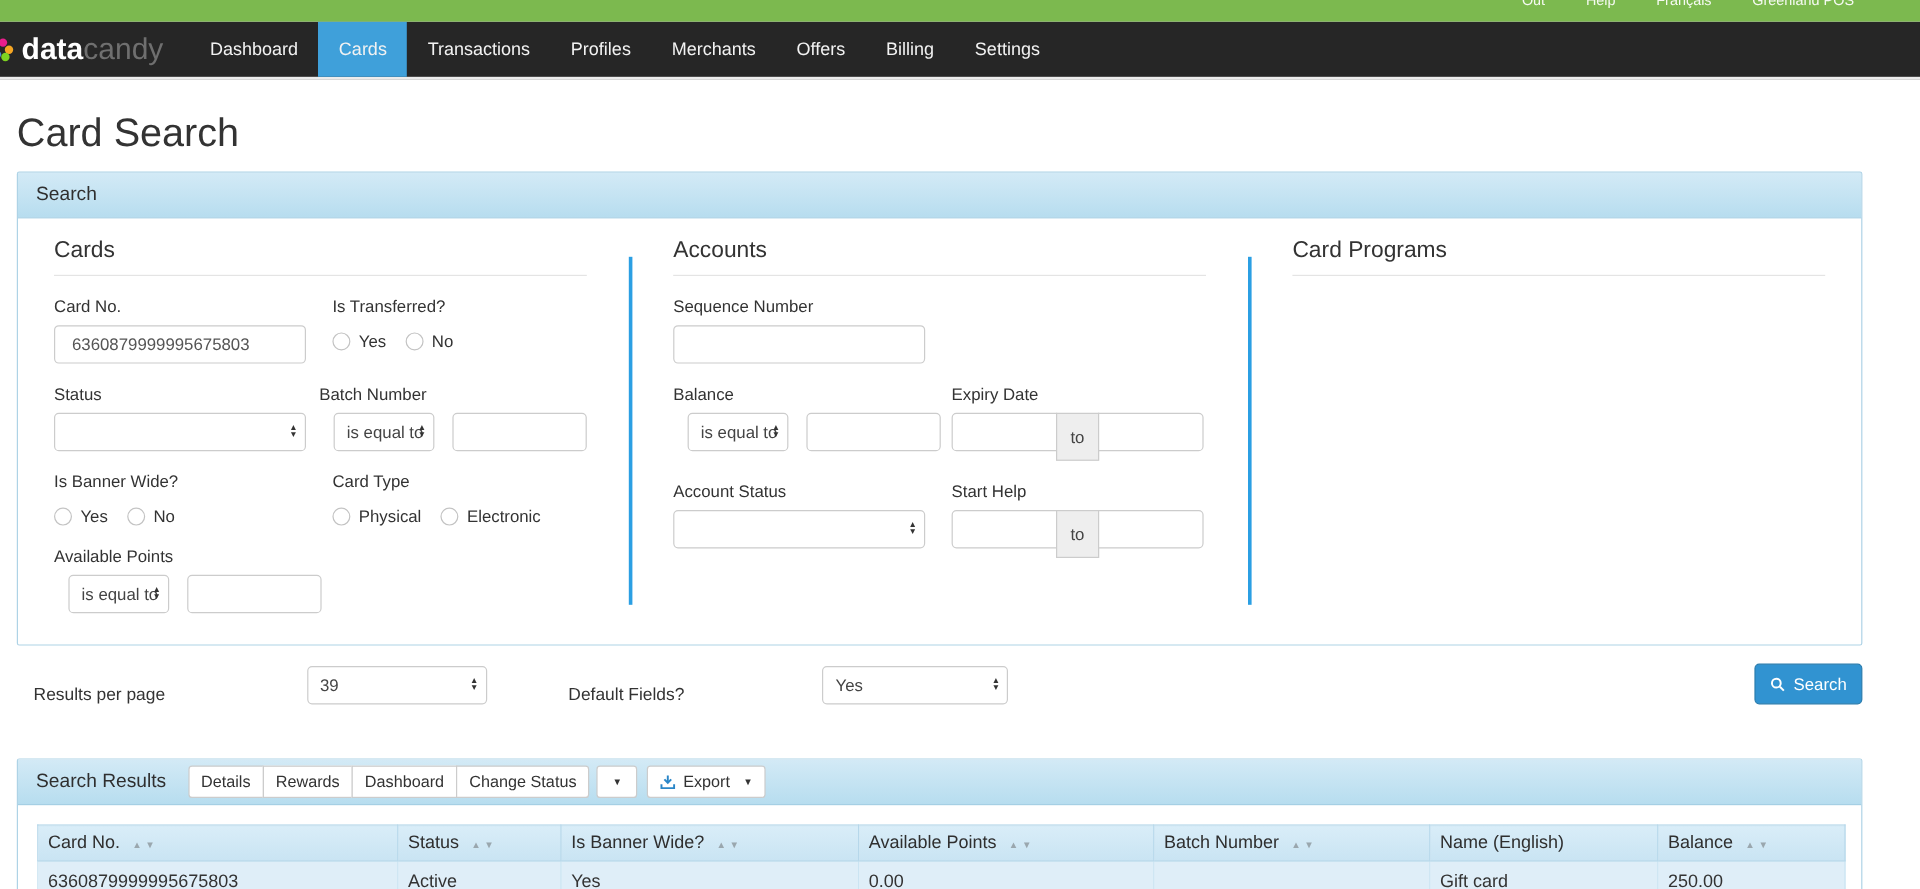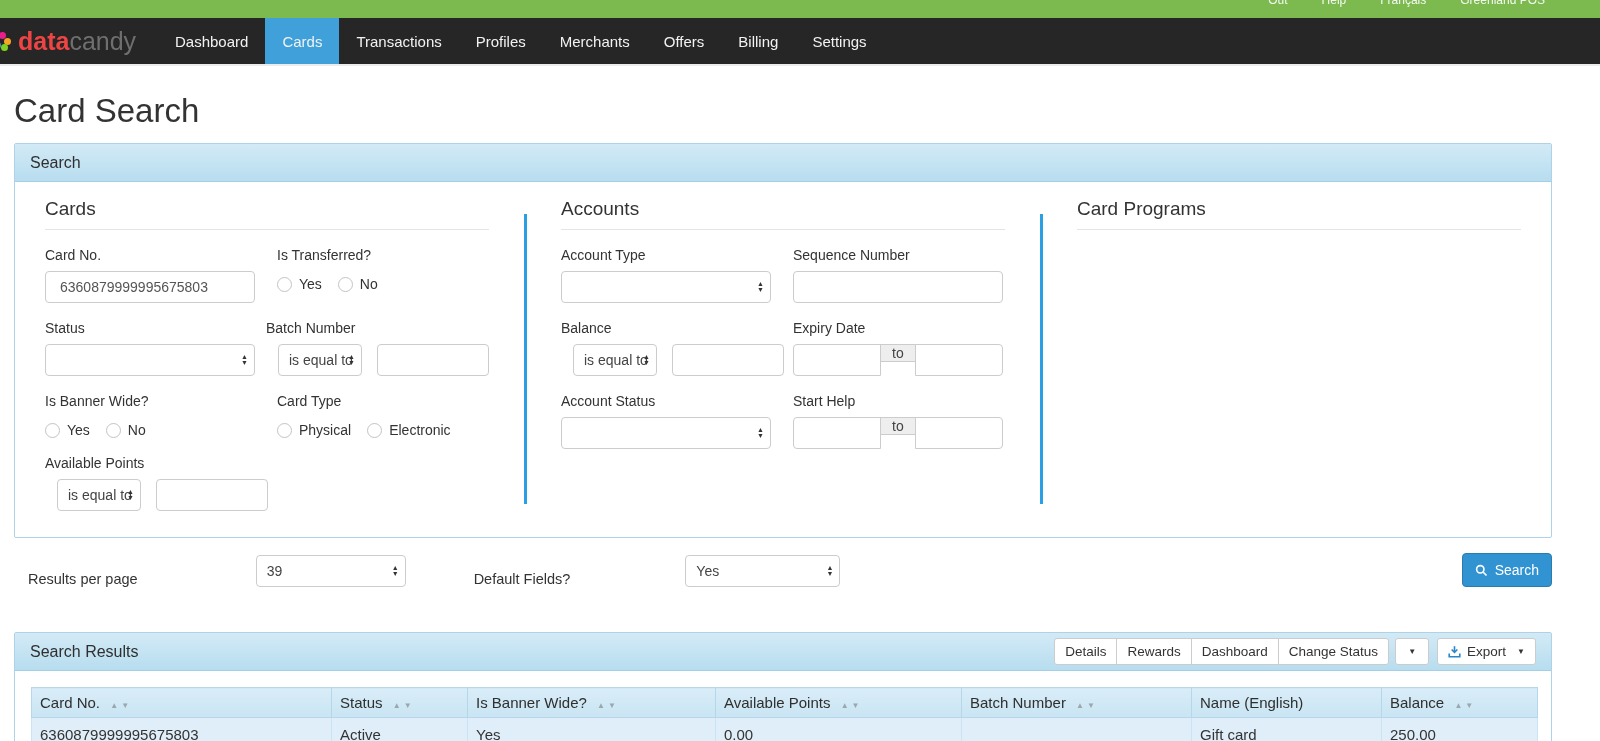--- a/index.html
+++ b/index.html
@@ -11,21 +11,21 @@
   .topstrip-inner { position: absolute; right: 55px; top: -7px; display: flex; gap: 34px;
     font-size: 12px; color: rgba(255,255,255,.92); white-space: nowrap; }
 
   
   .navbar { height: 48px; background: #262626; display: flex; align-items: stretch;
     border-bottom: 2px solid #ececec; }
   .logo { display: flex; align-items: center; padding-left: 6px; width: 140px; position: relative; overflow: hidden; }
   .logo-pinwheel { position: absolute; left: -7px; top: 14px; width: 18px; height: 18px; }
   .logo-pinwheel i { position: absolute; width: 7px; height: 7px; border-radius: 50%; display: block; }
   .logo-text { font-size: 25px; letter-spacing: 0; margin-left: 12px; font-weight: bold; }
-  .logo-data { color: #ef4444; }
+  .logo-data { color: #ffffff; }
   .logo-candy { color: #6f6f6f; font-weight: normal; }
   .nav-items { display: flex; margin-left: 18px; }
   .nav-item { color: #f2f2f2; font-size: 15px; display: flex; align-items: center;
     padding: 0 17px; cursor: pointer; }
   .nav-item.active { background: #3fa0da; }
 
   
   .page-title { font-size: 33px; font-weight: normal; color: #333; margin: 26px 0 13px 14px; }
 
   .panel { width: 1538px; margin-left: 14px; border: 1px solid #aed3e6; border-radius: 2px; background: #fff; }
@@ -52,41 +52,41 @@
     width: 210px; white-space: nowrap; overflow: hidden; cursor: pointer; }
   .sel .arrows { position: absolute; right: 6px; top: 50%; transform: translateY(-50%);
     display: flex; flex-direction: column; font-size: 7px; line-height: 6px; color: #333; }
   .sel.op { width: 84px; padding-right: 14px; }
   .pair { display: flex; margin-left: 12px; }
   .pair .gap { width: 15px; }
   .pair .tinput.small { width: 112px; }
   .dgroup { display: flex; width: 210px; }
   .dgroup .dinput { width: 88px; height: 32px; border: 1px solid #ccc; background: #fff;
     border-radius: 4px 0 0 4px; font-size: 14px; padding: 0 8px; font-family: "Liberation Sans", sans-serif; }
-  .dgroup .addon { height: 18px; border: 1px solid #ccc; margin-left: -1px; background: #eee;
+  .dgroup .addon { height: 40px; border: 1px solid #ccc; margin-left: -1px; background: #eee;
     display: flex; align-items: center; padding: 0 11px; font-size: 14px; color: #444; }
   .dgroup .dinput.last { border-radius: 0 4px 4px 0; margin-left: -1px; }
   .radio-row { display: flex; align-items: center; margin-top: 13px; }
   .radio-opt { display: flex; align-items: center; margin-right: 16px; font-size: 14px; color: #333; cursor: pointer; }
   .radio-circle { width: 15px; height: 15px; border: 1px solid #c3c3c3; border-radius: 50%;
     background: #fff; margin-right: 7px; flex: 0 0 auto; }
 
   
   .options-row { display: flex; align-items: flex-end; margin: 15px 0 0 28px; width: 1524px; }
   .options-label { font-size: 14.5px; color: #333; }
   .options-row .sel.rpp { width: 150px; margin-left: 118px; }
   .options-row .dfl { margin-left: 68px; }
   .options-row .sel.dfv { width: 155px; margin-left: 115px; }
   .btn-search { margin-left: auto; height: 34px; background: #3193d1; border: 1px solid #2a7cad;
     border-radius: 4px; color: #fff; font-size: 14px; display: flex; align-items: center;
     padding: 0 12px; gap: 7px; cursor: pointer; font-family: "Liberation Sans", sans-serif; }
 
   
   .results-panel { margin-top: 45px; height: 200px; }
-  .results-header { justify-content: space-between; }
+  .results-header { justify-content: flex-start; }
   .rh-actions { display: flex; align-items: center; }
   .btn { height: 27px; background: #fff; border: 1px solid #ccc; font-size: 13.5px; color: #333;
     display: flex; align-items: center; padding: 0 10px; cursor: pointer;
     font-family: "Liberation Sans", sans-serif; }
   .btn-group { display: flex; padding-left: 18px; }
   .btn-group .btn + .btn { margin-left: -1px; }
   .btn-group .btn:first-child { border-radius: 3px 0 0 3px; }
   .btn-group .btn:last-child { border-radius: 0 3px 3px 0; }
   .btn.caret-btn { border-radius: 3px; margin-left: 6px; padding: 0 12px; }
   .btn.export-btn { border-radius: 3px; margin-left: 8px; gap: 6px; }
@@ -251,32 +251,20 @@
           </div>
         </div>
       </div>
     </div>
 
     <div class="vdivider"></div>
 
     <div class="fcol">
       <div class="section-heading">Accounts</div>
       <div class="frow">
-        <div class="subcol">
-          <div class="field">
-            <div class="field-label">Account Type</div>
-            <div class="sel">
-              <span></span>
-              <span class="arrows">
-                  <span>▲</span>
-                  <span>▼</span>
-                </span>
-            </div>
-          </div>
-        </div>
         <div class="subcol2">
           <div class="field">
             <div class="field-label">Sequence Number</div>
             <input class="tinput" value="" style="">
           </div>
         </div>
       </div>
       <div class="frow">
         <div class="subcol">
           <div class="field">

